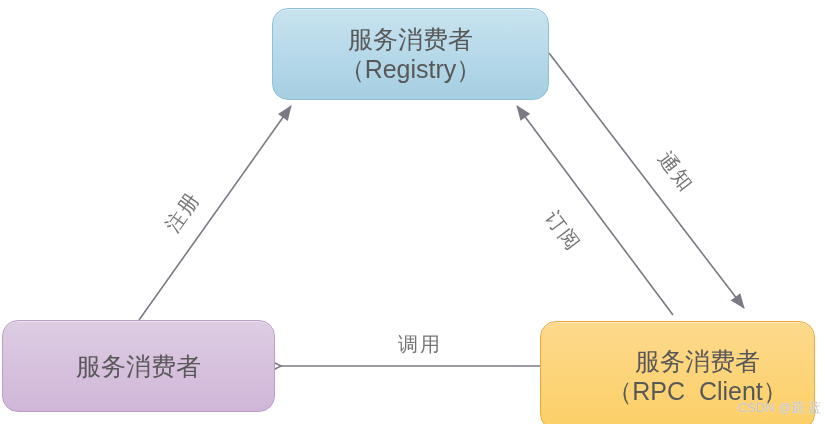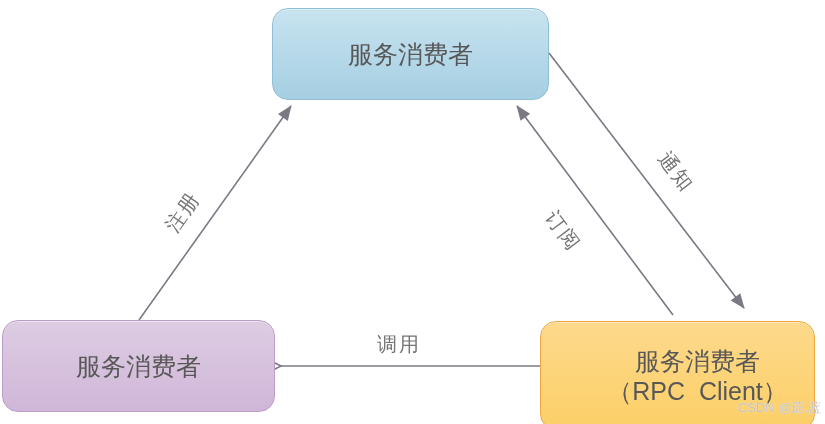--- a/index.html
+++ b/index.html
@@ -53,21 +53,21 @@
   .edge-label {
     position: absolute;
     font-size: 20px;
     color: #757575;
     letter-spacing: 2px;
     white-space: nowrap;
   }
   #label-register { left: 183px; top: 212px; transform: translate(-50%,-50%) rotate(-55deg); }
   #label-subscribe { left: 563px; top: 231px; transform: translate(-50%,-50%) rotate(53deg); }
   #label-notify   { left: 676px; top: 172px; transform: translate(-50%,-50%) rotate(52deg); }
-  #label-invoke   { left: 399px; top: 344px; transform: translate(-50%,-50%); }
+  #label-invoke   { left: 420px; top: 344px; transform: translate(-50%,-50%); }
   .watermark {
     position: absolute;
     right: 4px; top: 399px;
     font-size: 13px;
     color: #c2c1c1;
     text-shadow: 0 0 1px #ffffff;
     white-space: nowrap;
   }
 </style>
 </head>
@@ -85,20 +85,21 @@
       </marker>
     </defs>
     <line x1="139" y1="320" x2="291" y2="106" stroke="#7b7983" stroke-width="1.6" marker-end="url(#headFilled)"></line>
     <line x1="673" y1="315" x2="517" y2="106" stroke="#7b7983" stroke-width="1.6" marker-end="url(#headFilled)"></line>
     <line x1="549" y1="53" x2="744" y2="308" stroke="#7b7983" stroke-width="1.6" marker-end="url(#headFilled)"></line>
     <line x1="540" y1="366" x2="280" y2="366" stroke="#7b7983" stroke-width="1.6" marker-end="url(#headOpen)"></line>
   </svg>
 
   <div class="node" id="node-registry">
     <div class="node-title">服务消费者</div>
+    <div class="node-subtitle">（Registry）</div>
   </div>
 
   <div class="node" id="node-server">
     <div class="node-title">服务消费者</div>
   </div>
 
   <div class="node" id="node-client">
     <div class="node-title">服务消费者</div>
     <div class="node-subtitle">（RPC  Client）</div>
   </div>

